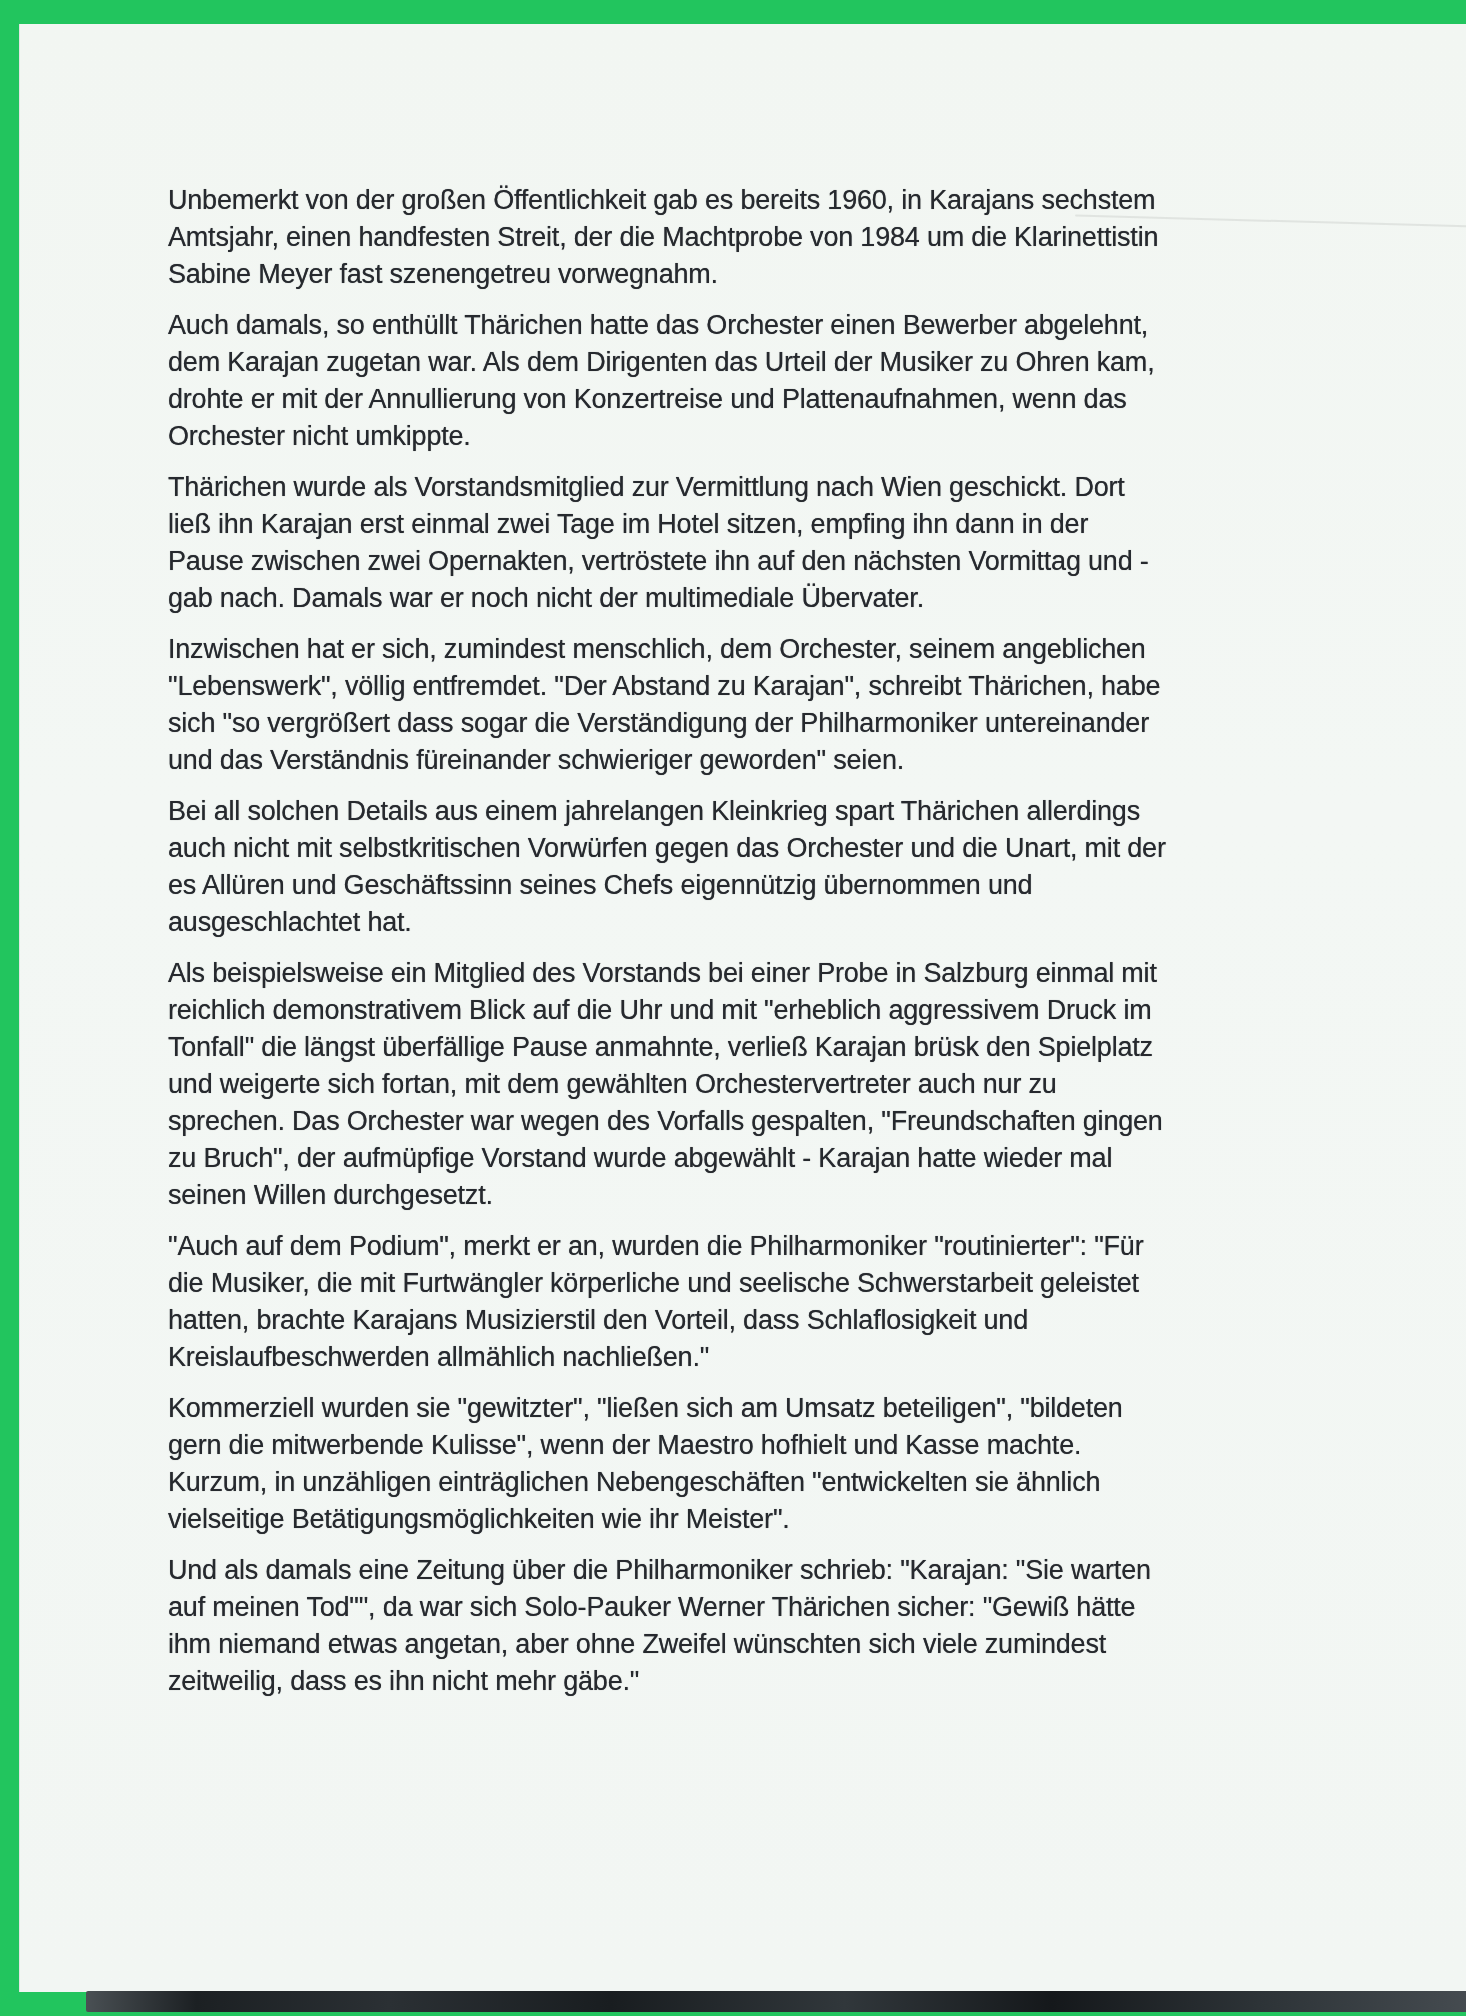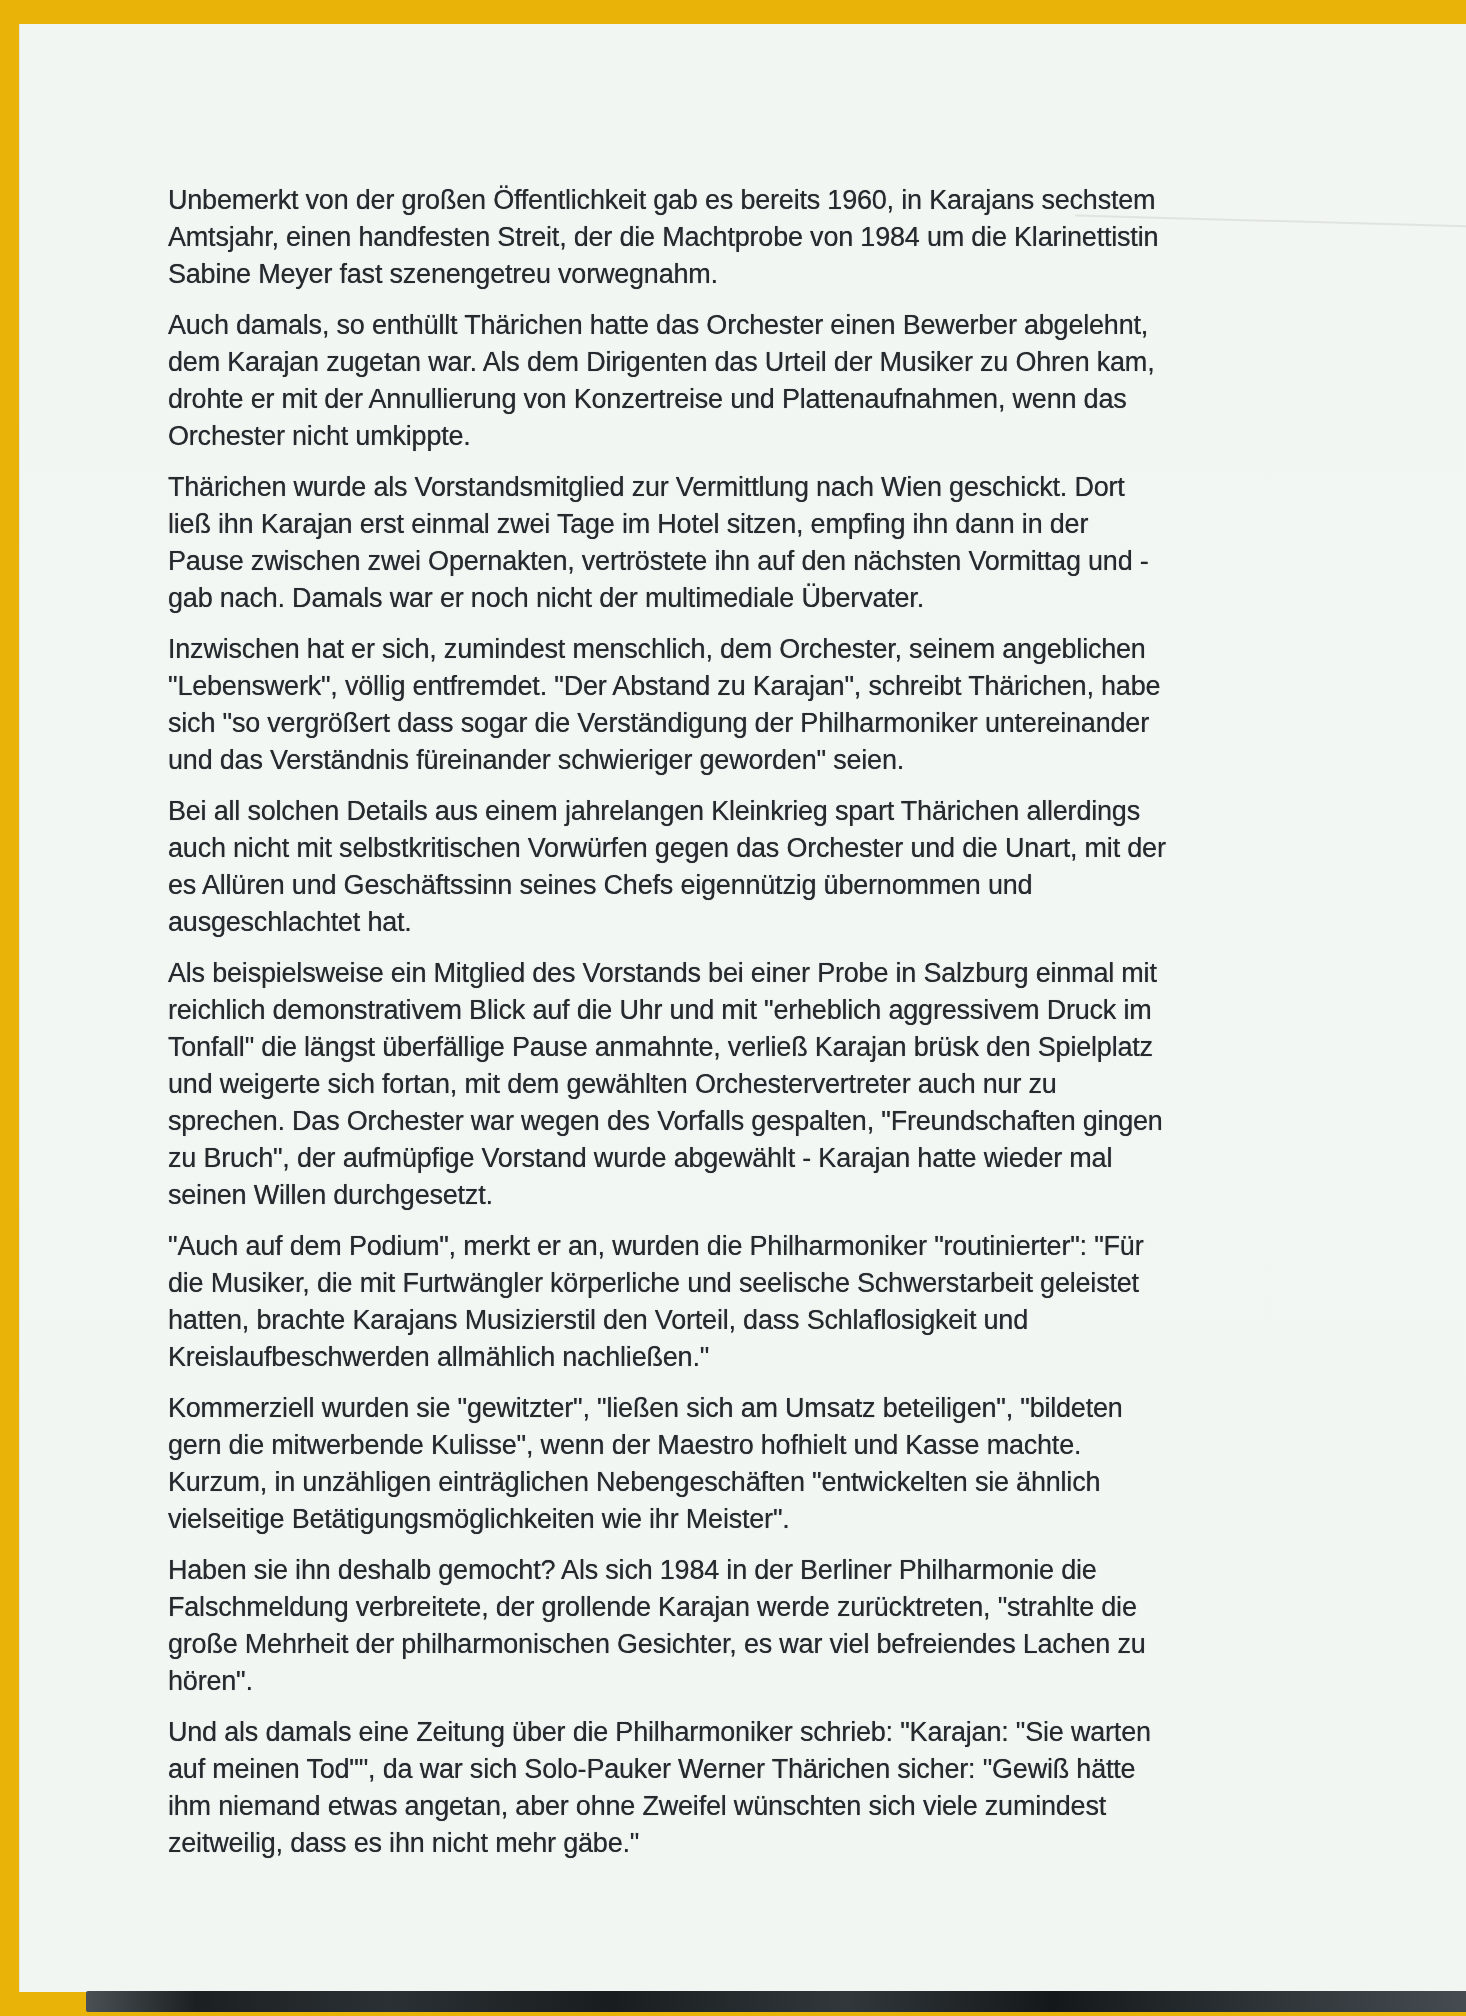--- a/index.html
+++ b/index.html
@@ -8,21 +8,21 @@
     background: #ffffff;
     width: 1466px;
     height: 2016px;
     overflow: hidden;
     font-family: "Liberation Sans", sans-serif;
   }
   .canvas {
     position: relative;
     width: 1466px;
     height: 2016px;
-    background: #eab308;
+    background: #22c55e;
   }
   
   .paper {
     position: absolute;
     left: 19px;
     top: 24px;
     width: 1447px;
     height: 1968px;
     background: linear-gradient(180deg, #f2f6f2 0%, #f3f7f4 40%, #f2f6f3 100%);
     border-left: 1px solid #e2e6e2;
@@ -101,24 +101,20 @@
 zu Bruch", der aufmüpfige Vorstand wurde abgewählt - Karajan hatte wieder mal
 seinen Willen durchgesetzt.</p>
         <p class="para">"Auch auf dem Podium", merkt er an, wurden die Philharmoniker "routinierter": "Für
 die Musiker, die mit Furtwängler körperliche und seelische Schwerstarbeit geleistet
 hatten, brachte Karajans Musizierstil den Vorteil, dass Schlaflosigkeit und
 Kreislaufbeschwerden allmählich nachließen."</p>
         <p class="para">Kommerziell wurden sie "gewitzter", "ließen sich am Umsatz beteiligen", "bildeten
 gern die mitwerbende Kulisse", wenn der Maestro hofhielt und Kasse machte.
 Kurzum, in unzähligen einträglichen Nebengeschäften "entwickelten sie ähnlich
 vielseitige Betätigungsmöglichkeiten wie ihr Meister".</p>
-        <p class="para">Haben sie ihn deshalb gemocht? Als sich 1984 in der Berliner Philharmonie die
-Falschmeldung verbreitete, der grollende Karajan werde zurücktreten, "strahlte die
-große Mehrheit der philharmonischen Gesichter, es war viel befreiendes Lachen zu
-hören".</p>
         <p class="para">Und als damals eine Zeitung über die Philharmoniker schrieb: "Karajan: "Sie warten
 auf meinen Tod"", da war sich Solo-Pauker Werner Thärichen sicher: "Gewiß hätte
 ihm niemand etwas angetan, aber ohne Zweifel wünschten sich viele zumindest
 zeitweilig, dass es ihn nicht mehr gäbe."</p>
       </div>
   </div>
   <div class="scan-edge-bottom"></div>
 </div>
 
 </body></html>

